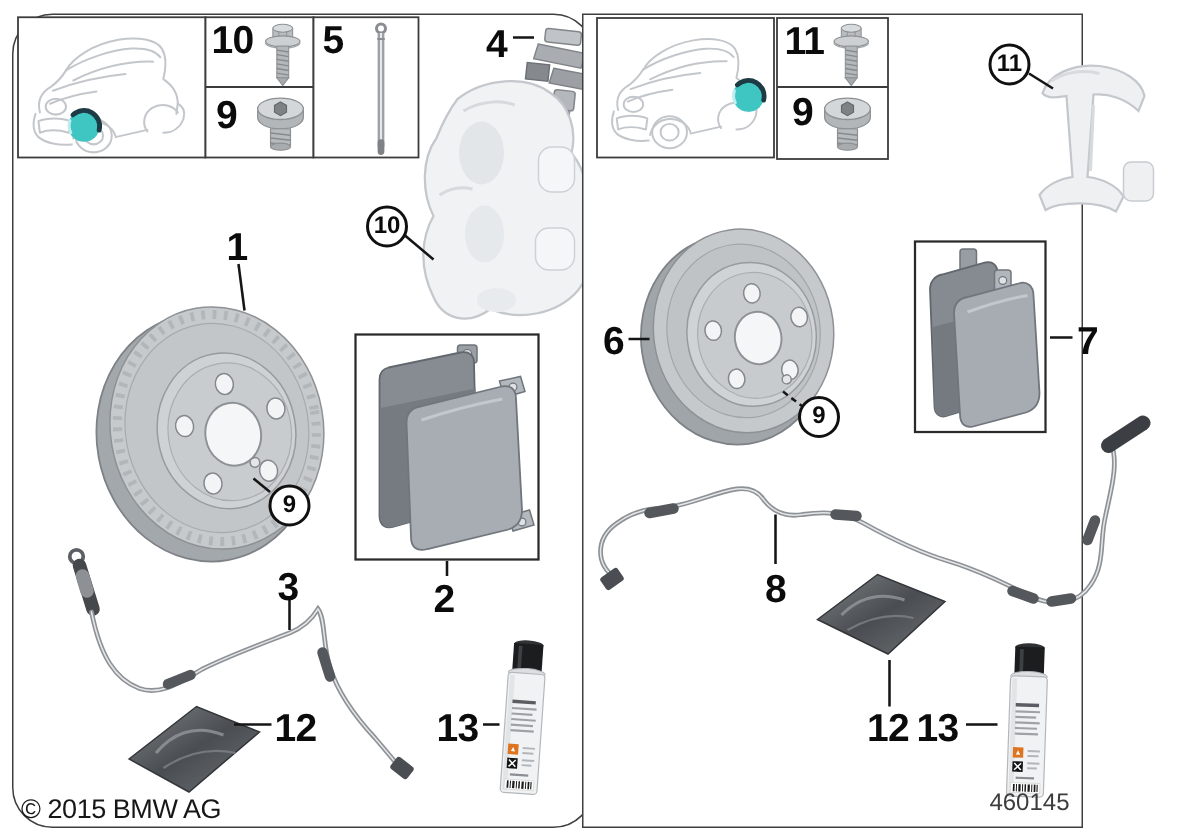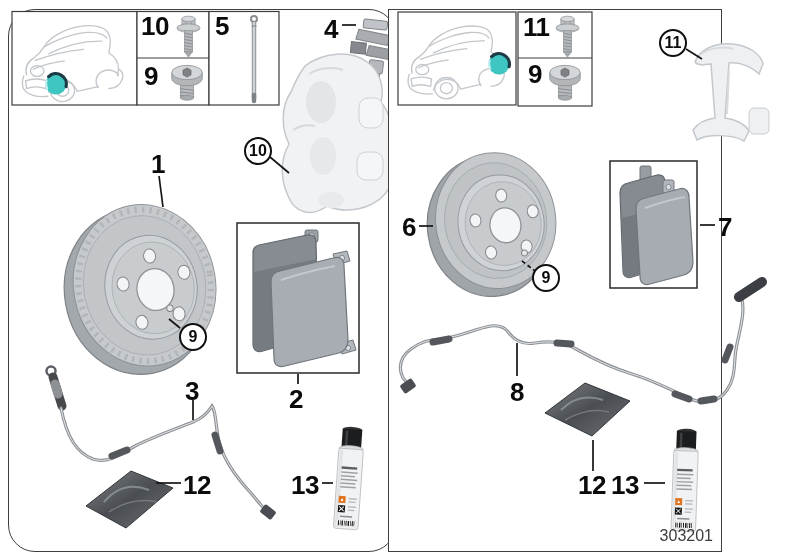--- a/index.html
+++ b/index.html
@@ -231,20 +231,21 @@
     <div class="num" style="left:135px;top:53px">9</div>
     <div class="num" style="left:206px;top:3px">5</div>
     <div class="num" style="left:315px;top:6px">4</div>
     <div class="num" style="left:142px;top:141px">1</div>
     <div class="num" style="left:280px;top:376px">2</div>
     <div class="num" style="left:176px;top:368px">3</div>
     <div class="num" style="left:174px;top:462px">12</div>
     <div class="num" style="left:282px;top:462px">13</div>
     <div class="callout" style="left:235px;top:127px">10</div>
     <div class="callout" style="left:170px;top:313px">9</div>
+    <div class="copyright">© 2015 BMW AG</div>
   </section>
 
   <section class="panel" id="panel-rear">
     <svg class="art" width="384" height="540" viewBox="0 0 384 540">
 
       <rect x="9" y="2" width="118" height="93" fill="#fff" stroke="#3c3c3c" stroke-width="1.2"></rect>
       <rect x="129" y="2" width="74" height="94" fill="#fff" stroke="#3c3c3c" stroke-width="1.2"></rect>
       <line x1="129" y1="48" x2="203" y2="48" stroke="#3c3c3c" stroke-width="1.2"></line>
 
       <use href="#sym-car" x="11" y="4" width="116" height="88"></use>
@@ -327,16 +328,16 @@
 
     <div class="num" style="left:134px;top:4px">11</div>
     <div class="num" style="left:139px;top:51px">9</div>
     <div class="num" style="left:13px;top:204px">6</div>
     <div class="num" style="left:329px;top:204px">7</div>
     <div class="num" style="left:121px;top:369px">8</div>
     <div class="num" style="left:189px;top:462px">12</div>
     <div class="num" style="left:222px;top:462px">13</div>
     <div class="callout" style="left:270px;top:19px">11</div>
     <div class="callout" style="left:143px;top:254px">9</div>
-    <div class="diagram-number">303201</div>
+    <div class="diagram-number">460145</div>
   </section>
 
 </div>
 
 </body></html>

